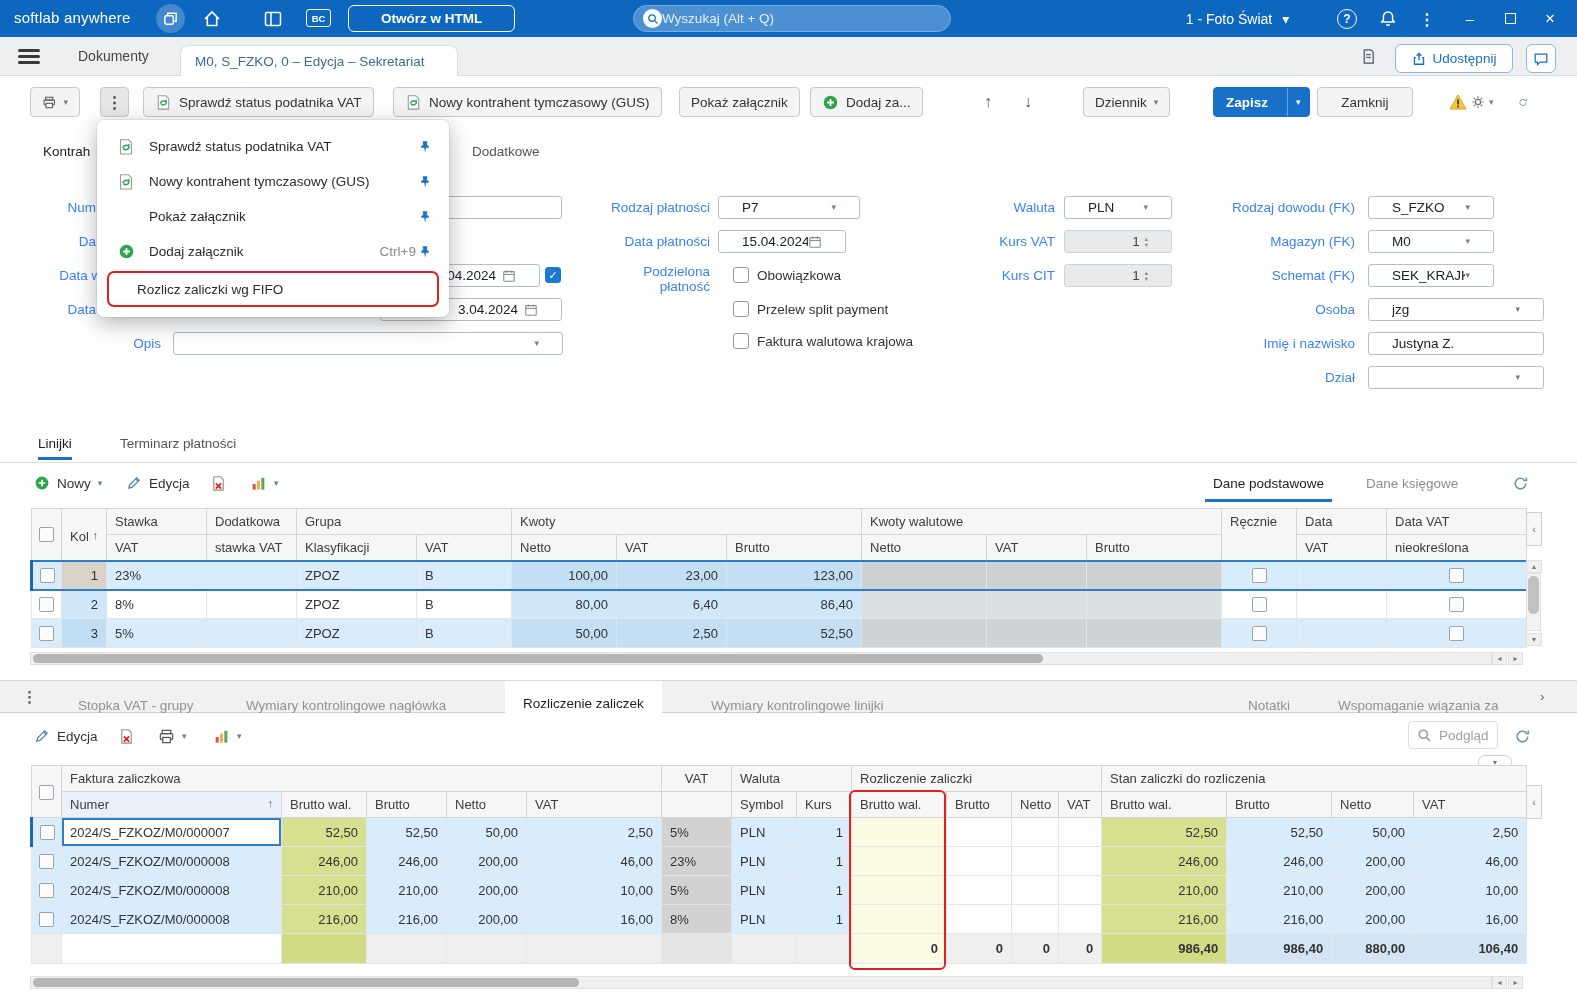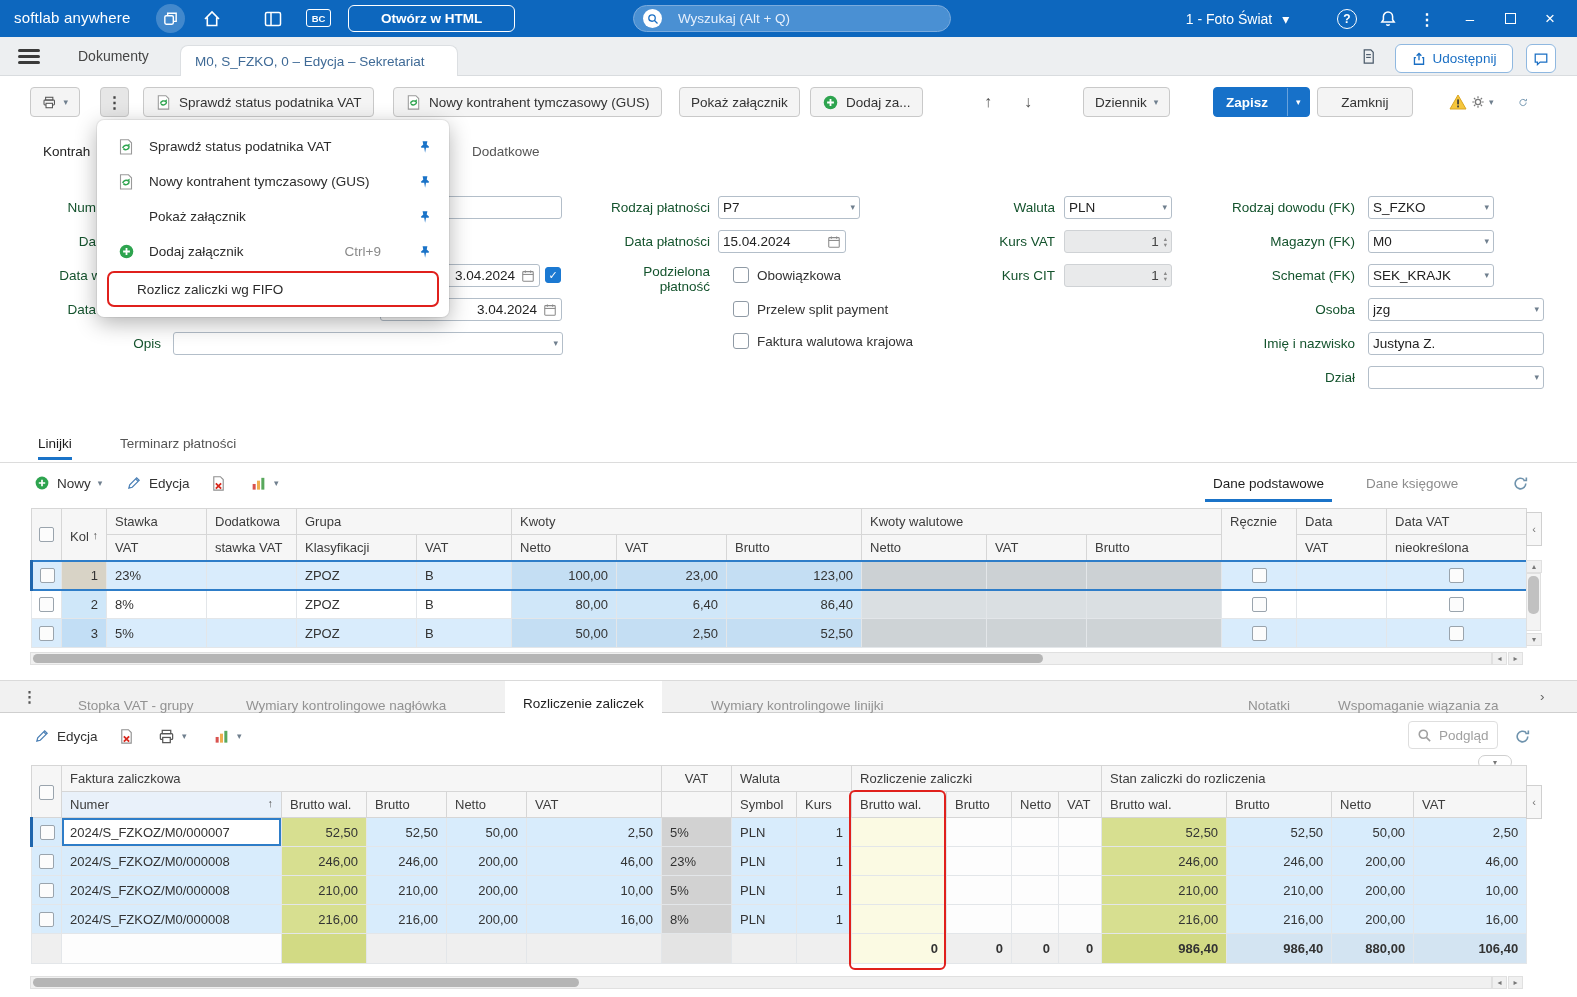--- a/index.html
+++ b/index.html
@@ -7,21 +7,21 @@
 .abs{position:absolute}
 svg.i{display:inline-block;vertical-align:middle}
 .car{font-size:9px;color:#6f7f8e;line-height:1}
 
 .topbar{position:absolute;left:0;top:0;width:1577px;height:37px;background:#0d67be;color:#fff}
 .brand{position:absolute;left:14px;top:9px;font-size:15px;font-weight:500;letter-spacing:.2px}
 .tb-circle{position:absolute;left:156px;top:4px;width:29px;height:29px;border-radius:50%;background:rgba(255,255,255,.22);display:flex;align-items:center;justify-content:center;cursor:pointer}
 .tb-ic{position:absolute;top:8px;width:22px;height:22px;display:flex;align-items:center;justify-content:center;cursor:pointer;color:#fff}
 .bc-badge{position:absolute;left:306px;top:9px;width:25px;height:18px;border:1.5px solid #fff;border-radius:3px;font-size:9.5px;font-weight:700;display:flex;align-items:center;justify-content:center;cursor:pointer}
 .open-html{position:absolute;left:348px;top:5px;height:27px;padding:0 32px;border:1.5px solid #fff;border-radius:6px;color:#fff;font-size:13.5px;font-weight:600;display:flex;align-items:center;cursor:pointer}
-.searchbox{position:absolute;left:633px;top:5px;width:318px;height:27px;background:#4a90d3;border:1px solid #7babdd;border-radius:14px;display:flex;align-items:center;padding:0 9px;gap:16px}
+.searchbox{position:absolute;left:633px;top:5px;width:318px;height:27px;background:#4a90d3;border:1px solid #7babdd;border-radius:14px;display:flex;align-items:center;padding:0 9px;gap:0}
 .s-badge{width:19px;height:19px;border-radius:50%;background:#fff;display:flex;align-items:center;justify-content:center;color:#1a6fc4}
 .searchbox input{flex:1;background:transparent;border:none;outline:none;color:#fff;font-size:13.5px;font-family:"Liberation Sans",sans-serif}
 .searchbox input::placeholder{color:#eef5ff;opacity:.95}
 .company{position:absolute;left:1140px;top:0;height:37px;width:195px;display:flex;align-items:center;justify-content:center;gap:10px;font-size:14px;cursor:pointer}
 .qcircle{width:20px;height:20px;border:1.6px solid #fff;border-radius:50%;display:flex;align-items:center;justify-content:center;font-size:12px;font-weight:700}
 .winctl{position:absolute;top:0;height:37px;width:36px;display:flex;align-items:center;justify-content:center;cursor:pointer;font-size:15px}
 .maxbox{width:11px;height:11px;border:1.5px solid #fff}
 
 .tabbar{position:absolute;left:0;top:37px;width:1577px;height:39px;background:#edeff1;border-bottom:1px solid #d9dcdf}
 .hamburger{position:absolute;left:18px;top:12px;width:22px;cursor:pointer}
@@ -36,22 +36,22 @@
 .btn{position:absolute;top:11px;height:30px;background:#f4f4f4;border:1px solid #c9c9c9;border-radius:4px;display:flex;align-items:center;gap:7px;padding:0 11px;font-size:13.5px;color:#333;cursor:pointer;white-space:nowrap}
 .btn.flat{background:transparent;border-color:transparent}
 .btn.blue{background:#1771c9;border-color:#1771c9;color:#fff;padding:0}
 .btn.blue .main{padding:0 12px;font-weight:600}
 .btn.blue .drop{padding:0 8px;border-left:1px solid rgba(255,255,255,.35);height:100%;display:flex;align-items:center}
 .kebab{letter-spacing:0;font-size:16px;color:#444;font-weight:700}
 .pill{position:absolute;width:34px;height:14px;background:#fff;border:1px solid #cfcfcf;border-radius:8px;display:flex;align-items:center;justify-content:center;font-size:8px;color:#777;cursor:pointer}
 
 .form{position:absolute;left:0;top:124px;width:1577px;height:306px;background:#fff}
 .ftab{position:absolute;top:20px;font-size:13.5px;color:#222;cursor:pointer}
-.lbl{position:absolute;height:23px;display:flex;align-items:center;justify-content:flex-end;color:#14532d;white-space:nowrap;text-align:right}
-.fld{position:absolute;height:23px;border:1px solid #b3bec9;border-radius:3px;background:#fff;display:flex;align-items:center;padding:0 4px;color:#222;cursor:text}
+.lbl{position:absolute;height:23px;display:flex;align-items:center;justify-content:flex-end;color:#3b82f6;white-space:nowrap;text-align:right}
+.fld{position:absolute;height:23px;border:1px solid #b3bec9;border-radius:3px;background:#fff;display:flex;align-items:center;padding:0 23px;color:#222;cursor:text}
 .fld .v{flex:1;white-space:nowrap;overflow:hidden}
 .fld.r .v{text-align:right}
 .fld.dis{background:#e9eaeb;border-color:#cfd2d5;color:#444}
 .spin{display:flex;flex-direction:column;font-size:6.5px;color:#8a8a8a;line-height:5.5px;margin-left:5px}
 .chk{position:absolute;width:16px;height:16px;border:1px solid #8f9aa5;border-radius:3px;background:#fff;cursor:pointer}
 .chk.on{background:#1b79d2;border-color:#1b79d2;color:#fff;display:flex;align-items:center;justify-content:center;font-size:11px}
 .chklbl{position:absolute;height:18px;display:flex;align-items:center;color:#333;cursor:default}
 
 .lin{position:absolute;left:0;top:430px;width:1404px;height:250px;background:#fff}
 .zal{position:absolute;left:0;top:713px;width:1577px;height:284px;background:#fff}
@@ -83,21 +83,21 @@
 .t2 th.numerh{background:#e9f1fa}
 
 .stabs{position:absolute;left:0;top:680px;width:1577px;height:33px;background:#f1f1f1;border-top:1px solid #dadada;border-bottom:1px solid #cfcfcf}
 .stab{position:absolute;top:0;height:48px;display:flex;align-items:center;padding:0 18px;color:#929292;cursor:pointer;white-space:nowrap}
 .stab.on{background:#fff;color:#1e1e1e;border-bottom:3px solid #1a73c8}
 
 .menu{position:absolute;left:97px;top:120px;width:352px;background:#fff;border-radius:7px;box-shadow:0 6px 22px rgba(0,0,0,.30),0 0 0 1px rgba(0,0,0,.06);padding:9px 0 6px;z-index:60}
 .mi{height:35px;display:flex;align-items:center;padding:0 16px 0 18px;cursor:pointer}
 .mi-ic{width:22px;display:flex;justify-content:center}
 .mi-label{margin-left:12px;flex:1;color:#2b2b2b}
-.mi-short{color:#8a8a8a;margin-right:36px}
+.mi-short{color:#8a8a8a;margin-right:1px}
 .mi-pin{width:16px;display:flex;justify-content:center}
 .mi.fifo{margin:2px 10px 4px;border:2px solid #e0201c;border-radius:7px;height:36px;padding-left:28px}
 
 .sb-h{position:absolute;height:13px;background:#f0f0f0;border:1px solid #e0e0e0}
 .sb-thumb{position:absolute;top:1px;height:9px;background:#b5b5b5;border-radius:5px}
 .sb-arr{position:absolute;width:15px;height:13px;display:flex;align-items:center;justify-content:center;font-size:8px;color:#777;background:#f0f0f0;border:1px solid #e0e0e0;cursor:pointer}
 .edge-box{position:absolute;width:16px;background:#f7f7f7;border:1px solid #d0d0d0;color:#777;display:flex;align-items:center;justify-content:center;font-size:11px;cursor:pointer}
 .vtrack{position:absolute;left:1526px;width:15px;background:#f3f3f3;border:1px solid #e0e0e0}
 .vthumb{position:absolute;left:1528px;width:11px;background:#c1c1c1;border-radius:5px}
 </style>

